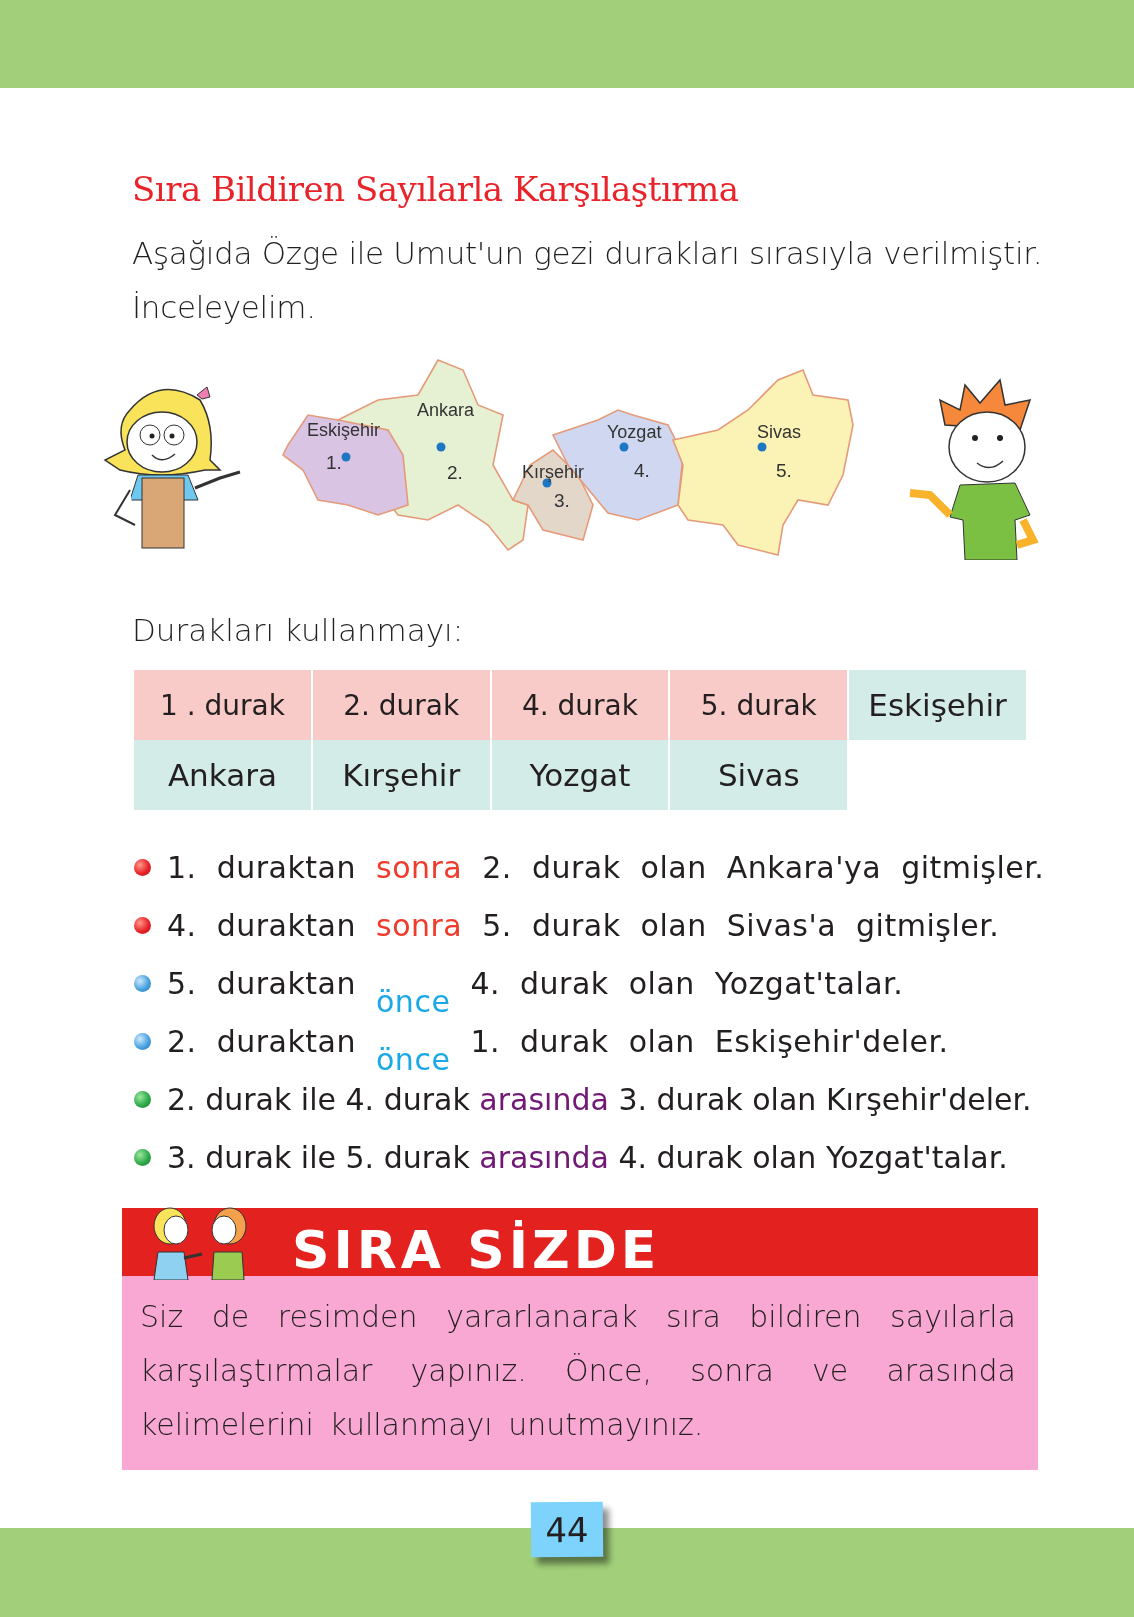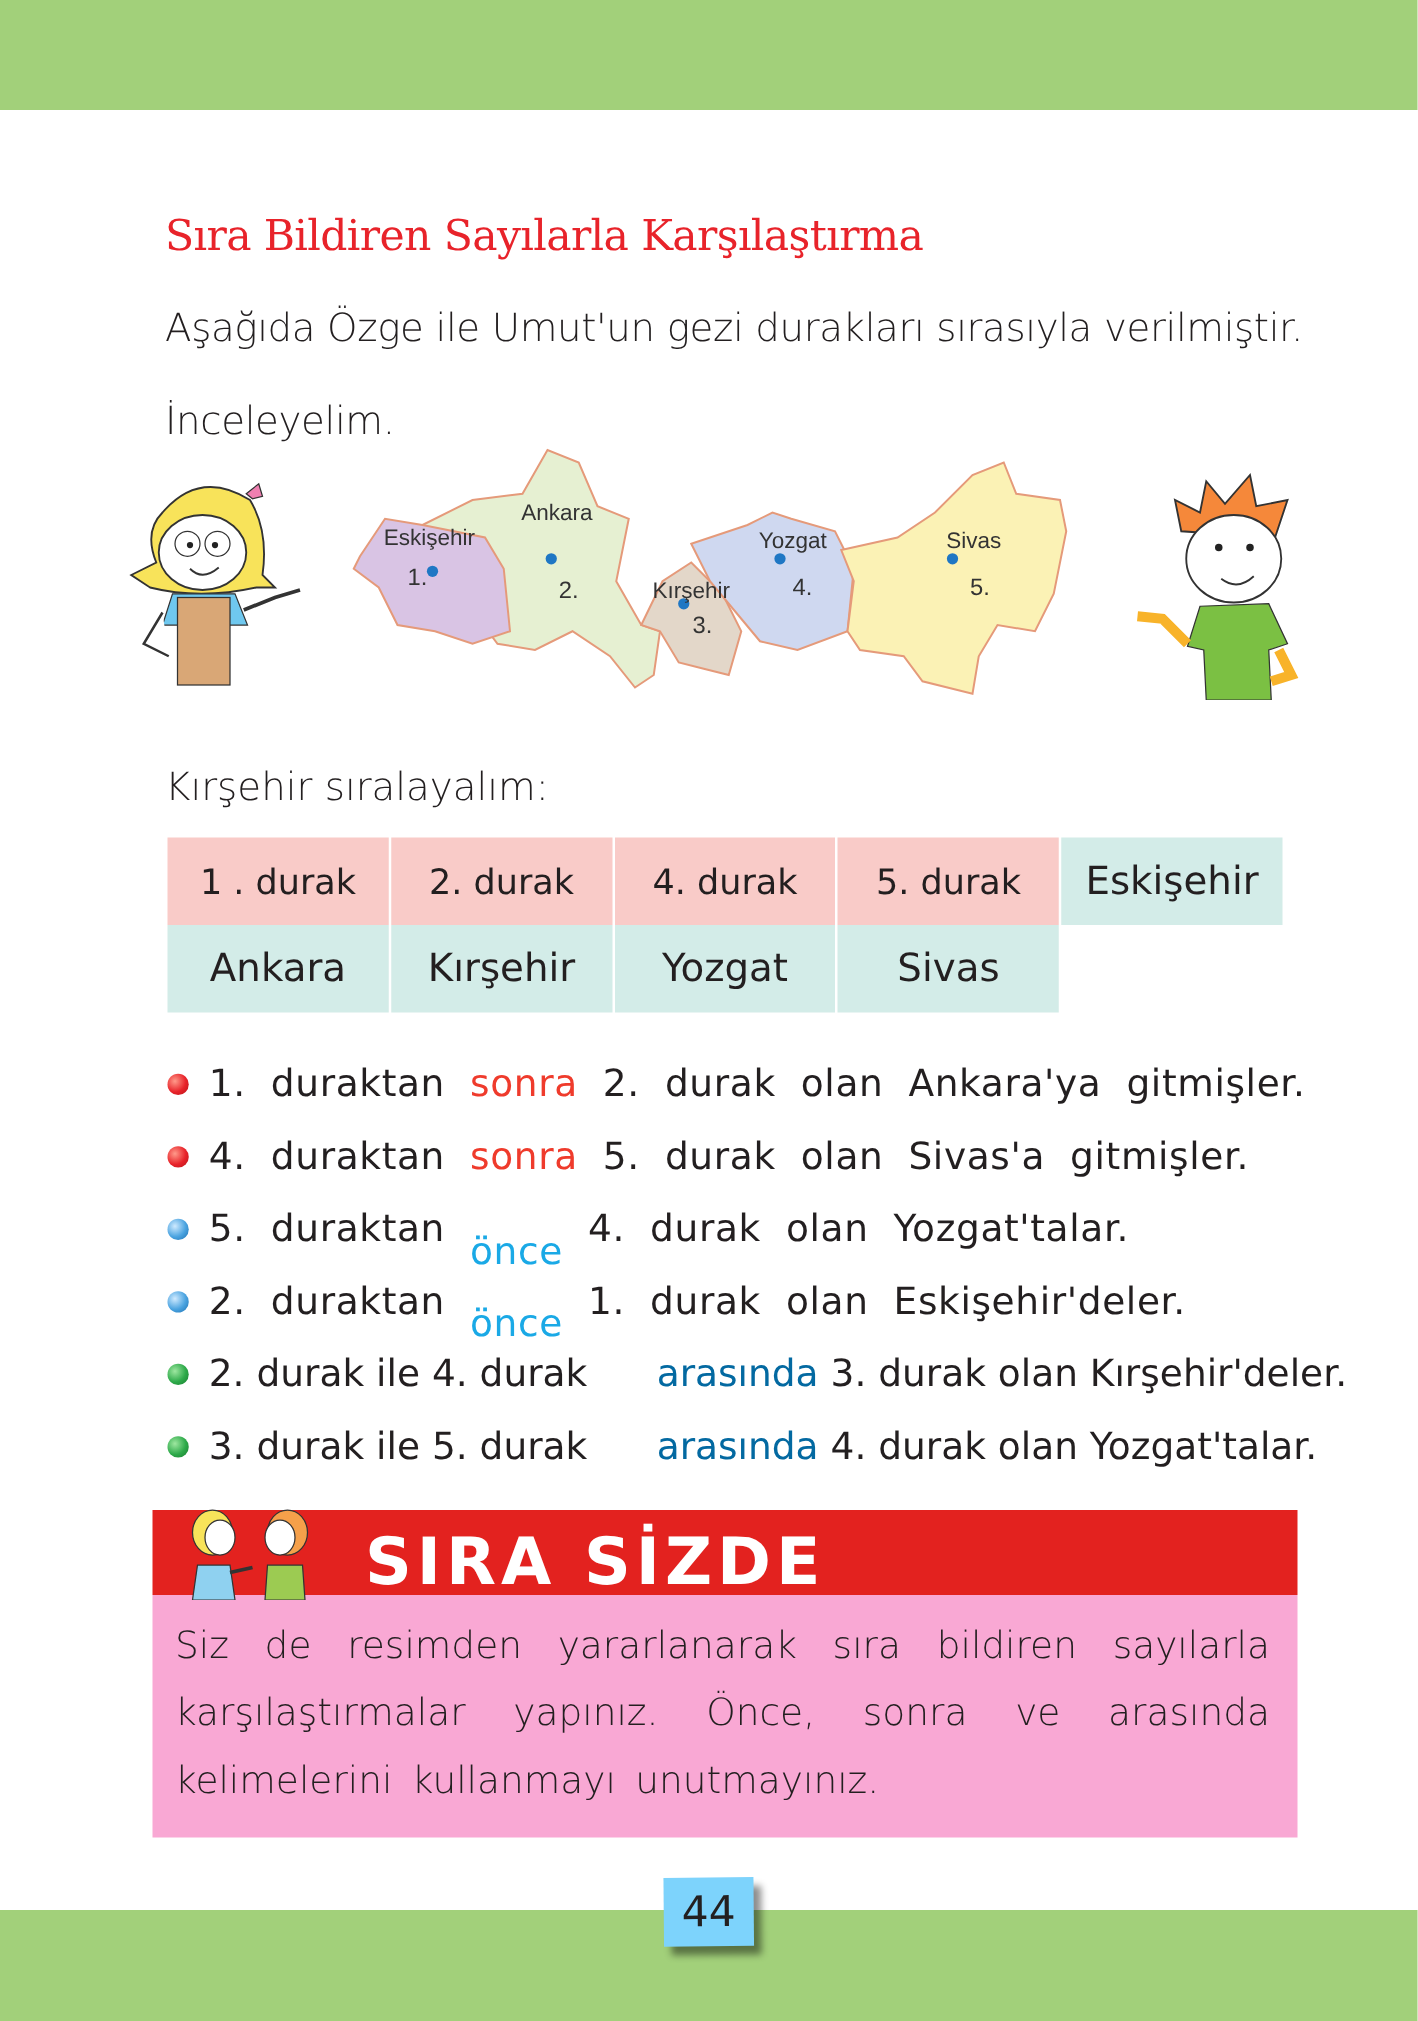--- a/index.html
+++ b/index.html
@@ -12,21 +12,21 @@
   .band-top { position:absolute; left:0; top:0; width:1134px; height:88px; background:#a2d07a; }
   .band-bottom { position:absolute; left:0; top:1528px; width:1134px; height:89px; background:#a2d07a; }
 
   .title {
     position:absolute; left:132px; top:146px;
     font-family: "DejaVu Serif", serif; font-size:34px; color:#e8232a;
     letter-spacing:-0.5px; font-weight:normal;
   }
   .intro {
     position:absolute; left:132px; top:226px; width:920px;
-    font-size:31px; line-height:74px; letter-spacing:-0.3px; font-weight:300;
+    font-size:31px; line-height:54px; letter-spacing:-0.3px; font-weight:300;
   }
 
   
   .girl { position:absolute; left:100px; top:370px; width:150px; height:185px; }
   .boy { position:absolute; left:905px; top:375px; width:150px; height:185px; }
   .map { position:absolute; left:268px; top:355px; width:600px; height:205px; }
   .map-label { position:absolute; font-family:"Liberation Sans", sans-serif; font-size:18px; color:#333; }
   .map-num { position:absolute; font-family:"Liberation Sans", sans-serif; font-size:19px; color:#333; }
 
   .sub {
@@ -39,21 +39,21 @@
   .td { background:#d3ece8; height:70px; display:flex; align-items:center; justify-content:center; font-size:31px; }
 
   .statements { position:absolute; left:134px; top:838px; width:900px; }
   .stmt { display:flex; align-items:center; height:58px; font-size:30px; white-space:nowrap; }
   .dot { width:17px; height:17px; border-radius:50%; margin-right:16px; flex:none; }
   .dot.red { background:radial-gradient(circle at 35% 35%, #ff9a8a, #e8232a 55%, #b51218); }
   .dot.blue { background:radial-gradient(circle at 35% 35%, #cfeaff, #4aa3e0 55%, #1d6fb0); }
   .dot.green { background:radial-gradient(circle at 35% 35%, #9ee7a0, #2eaa4a 55%, #177a2c); }
   .kw-red { color:#ef3b2c; }
   .kw-blue { color:#1aa9e6;margin-top:36px; }
-  .kw-green { color:#0369a1;margin-left:46px; }
+  .kw-green { color:#701a75; }
   .wide { letter-spacing:0.5px; word-spacing:10px; }
 
   .sira-box { position:absolute; left:122px; top:1208px; width:916px; }
   .sira-head { position:relative; height:68px; background:#e3221f; }
   .sira-title {
     position:absolute; left:170px; top:12px; color:#fff; font-size:52px; font-weight:bold;
     letter-spacing:4px; font-family:"DejaVu Sans", sans-serif;
   }
   .kids { position:absolute; left:18px; top:-6px; width:120px; height:78px; }
   .sira-body {
@@ -121,21 +121,21 @@
   <path d="M40 50 L35 25 L55 35 L60 10 L75 28 L95 5 L100 30 L125 25 L115 55 Z" fill="#f5883a" stroke="#333" stroke-width="1.5"></path>
   <ellipse cx="82" cy="72" rx="38" ry="35" fill="#fff" stroke="#333" stroke-width="1.5"></ellipse>
   <circle cx="70" cy="63" r="3" fill="#222"></circle>
     <circle cx="95" cy="63" r="3" fill="#222"></circle>
   <path d="M72 88 Q85 98 98 86" fill="#fff" stroke="#333" stroke-width="1.5"></path>
   <path d="M55 110 L110 108 L125 140 L110 145 L112 185 L60 185 L58 145 L45 142 Z" fill="#7bc043" stroke="#333"></path>
   <path d="M45 140 L25 120 L5 118" stroke="#f8b32a" stroke-width="8" fill="none"></path>
   <path d="M118 145 L128 165 L112 170" stroke="#f8b32a" stroke-width="8" fill="none"></path>
 </svg>
 
-<div class="sub">Kırşehir sıralayalım:</div>
+<div class="sub">Durakları kullanmayı:</div>
 
 <div class="table">
   <div class="th">1 . durak</div>
   <div class="th">2. durak</div>
   <div class="th">4. durak</div>
   <div class="th">5. durak</div>
   <div class="td">Eskişehir</div>
   <div class="td">Ankara</div>
   <div class="td">Kırşehir</div>
   <div class="td">Yozgat</div>

